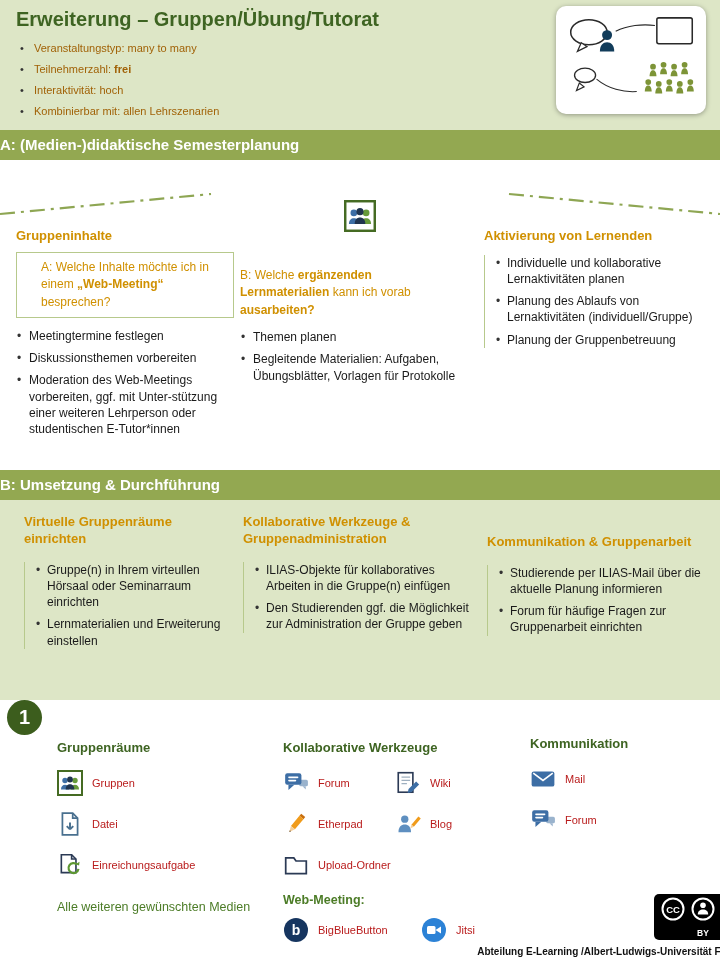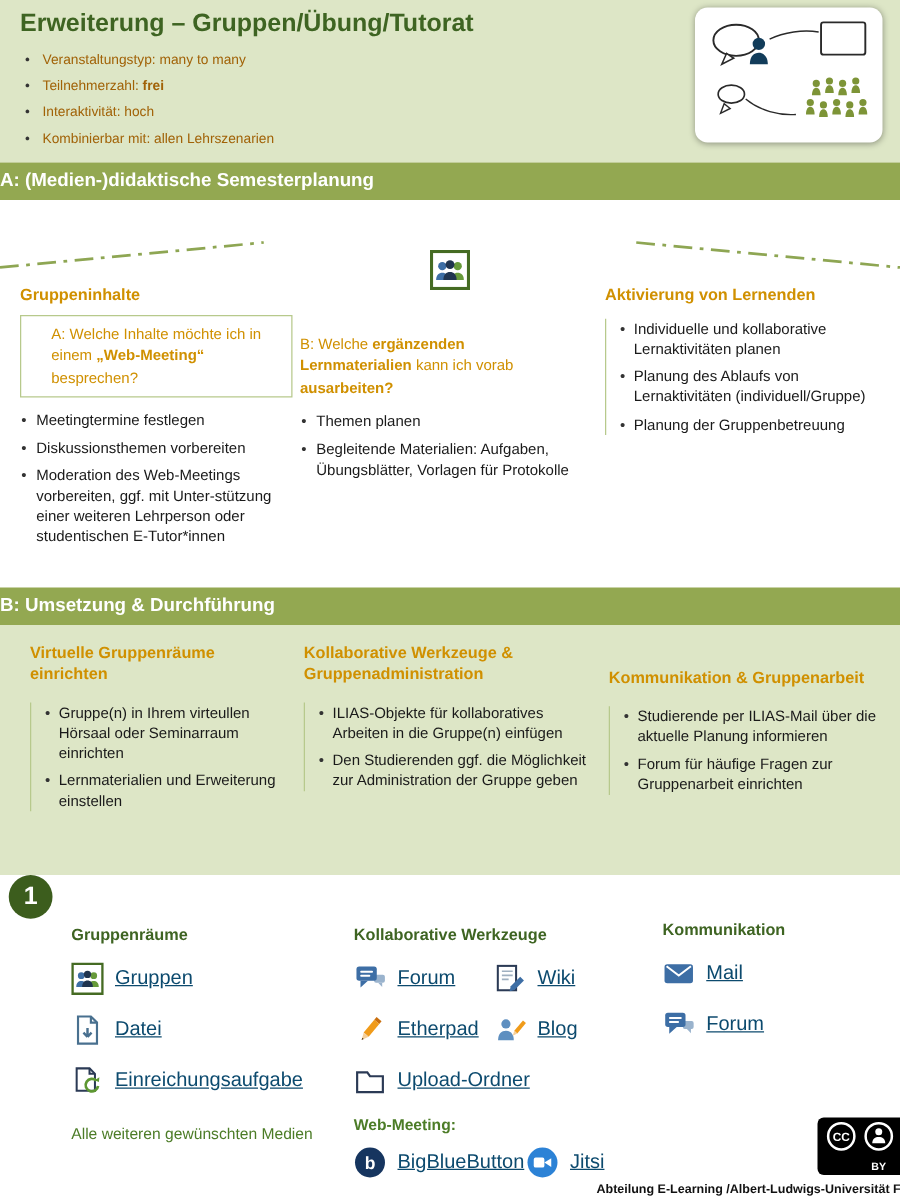--- a/index.html
+++ b/index.html
@@ -61,21 +61,21 @@
   .tc1 { left:14px; top:40px; width:215px; }
   .tc2 { left:240px; top:40px; width:245px; }
   .tc3 { left:487px; top:36px; width:225px; }
   .green-h { font-size:13px; font-weight:bold; color:#3e6422; margin-bottom:15px; }
   .trow { display:flex; margin-bottom:15px; }
   .tool-item { display:flex; align-items:center; gap:9px; }
   .t-first { width:112px; }
   .t-first-wm { width:138px; }
   .ticon { width:26px; height:26px; flex:0 0 26px; display:flex; }
   .ticon svg { width:100%; height:100%; }
-  .tlabel { font-size:16px; color:#0c4a6e;text-decoration:underline; }
+  .tlabel { font-size:11px; color:#b91c1c; }
   .note { font-size:12.5px; color:#4c7c27; line-height:1.45; margin-top:20px; }
   .wm-head { font-size:12.5px; font-weight:bold; color:#4c7c27; margin:4px 0 10px; }
   .cc-badge { position:absolute; right:10px; top:193px; width:100px; height:48px; }
   .credit { position:absolute; right:8px; top:246px; font-size:10px; font-weight:bold; color:#111; }
 </style>
 </head>
 <body>
 
 <div class="page">
 

